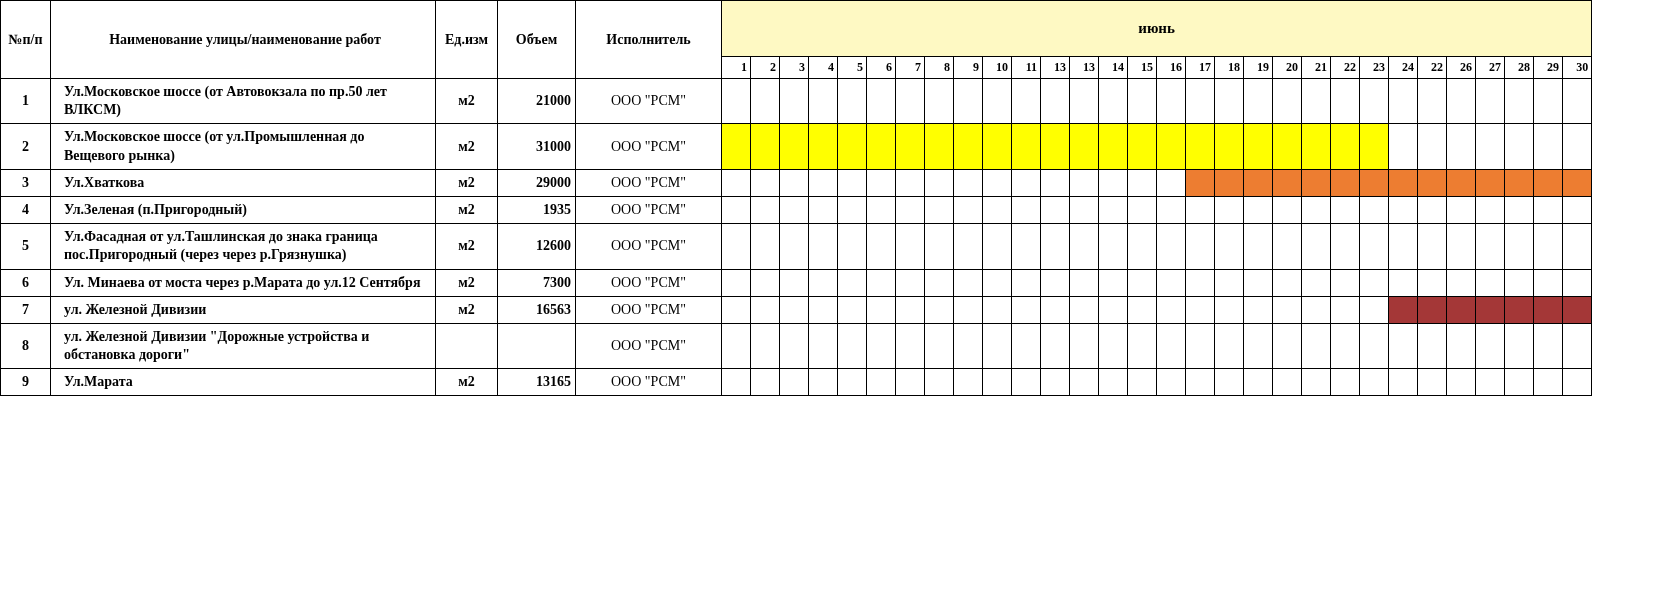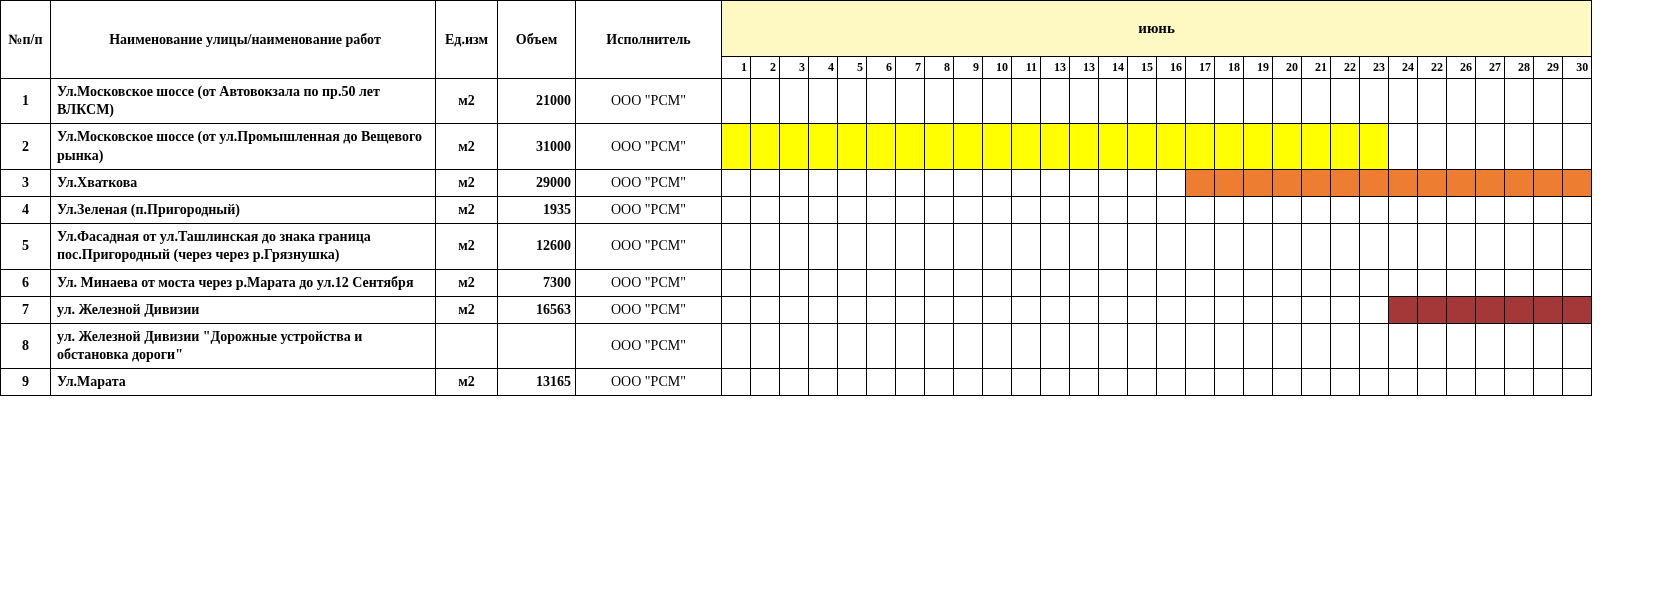--- a/index.html
+++ b/index.html
@@ -23,21 +23,21 @@
   th.hcol, td.hcol { text-align: center; font-weight: bold; }
   .col-num { width: 50px; text-align: center; font-weight: bold; }
   .col-name { width: 385px; text-align: left; font-weight: bold; padding-left: 8px; }
   .col-unit { width: 62px; text-align: center; font-weight: bold; }
   .col-vol  { width: 78px; text-align: right; font-weight: bold; }
   .col-exec { width: 146px; text-align: center; font-weight: normal; }
   .col-day { width: 29px; text-align: right; font-size: 12px; padding: 1px 3px 1px 0; height: 22px; }
   .month-header { background: #fef9c3; text-align: center; font-weight: bold; height: 22px; font-size: 15px; }
   .head-row th { height: 56px; }
   .data-row td { height: auto; }
-  .name-cell { text-align: left; font-weight: bold; padding: 4px 6px; line-height: 1.3; }
+  .name-cell { text-align: left; font-weight: bold; padding: 4px 13px; line-height: 1.3; }
   .gantt-cell { padding: 0; height: 100%; }
   .fill-yellow { background: #FFFF00; }
   .fill-orange { background: #ED7D31; }
   .fill-darkred { background: #A43737; }
   .col-name-head { text-align: center; }
   .dotted-right { border-right: 1px dotted #000 !important; }
 </style>
 </head>
 <body>
 

